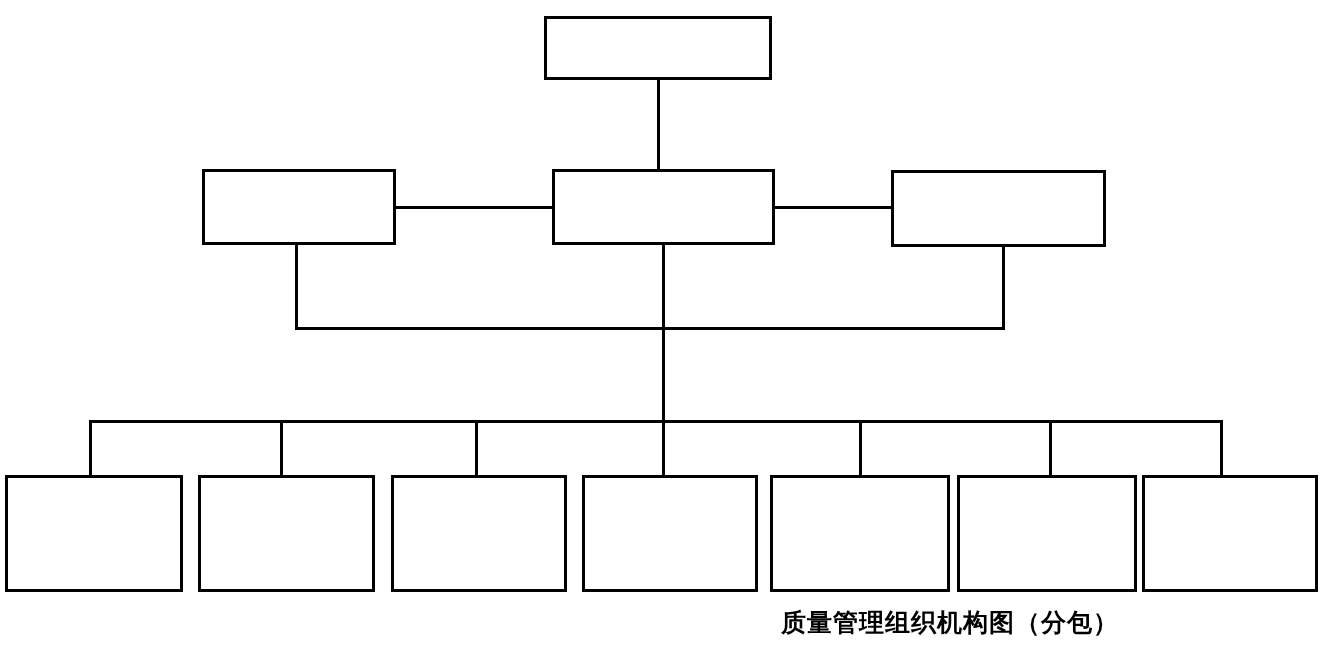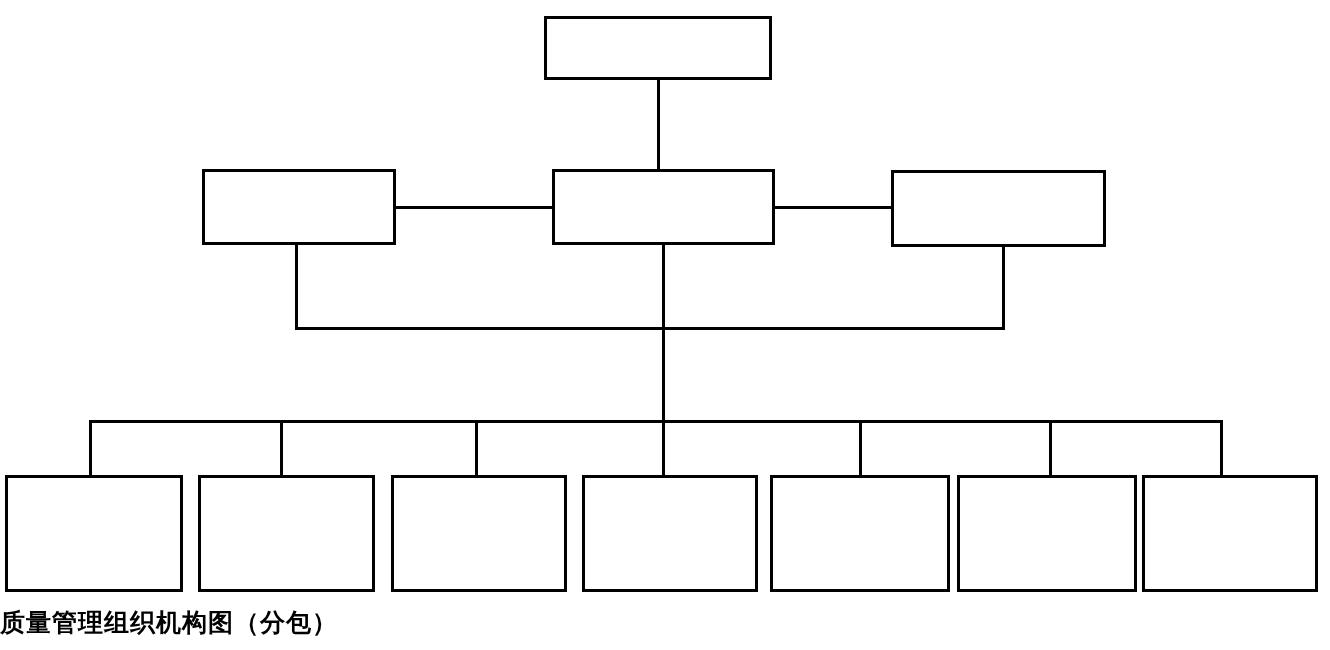--- a/index.html
+++ b/index.html
@@ -56,25 +56,26 @@
   .c-drop-3 { left: 475px;  top: 420px; width: 3px; height: 56px; }
   .c-drop-5 { left: 859px;  top: 420px; width: 3px; height: 56px; }
   .c-drop-6 { left: 1049px; top: 420px; width: 3px; height: 56px; }
   .c-drop-7 { left: 1220px; top: 420px; width: 3px; height: 56px; }
   
   .caption {
     position: absolute;
     left: 0;
     top: 606px;
     width: 1104px;
-    text-align: left;
+    text-align: right;
     font-size: 25px;
     font-weight: bold;
     color: #000000;
     letter-spacing: 1px;
+    padding-left: 15px;
   }
 </style>
 </head>
 <body>
 
 <div class="canvas">
 
   <div class="line c-top-down"></div>
   <div class="line c-left-center"></div>
   <div class="line c-center-right"></div>

